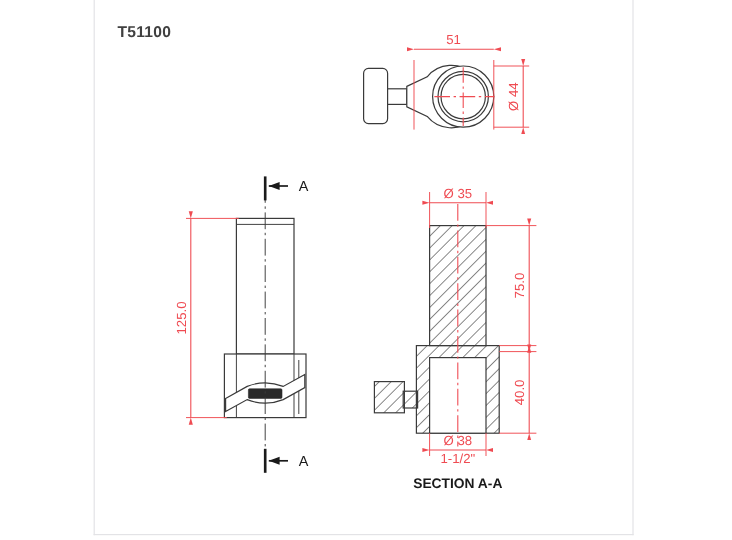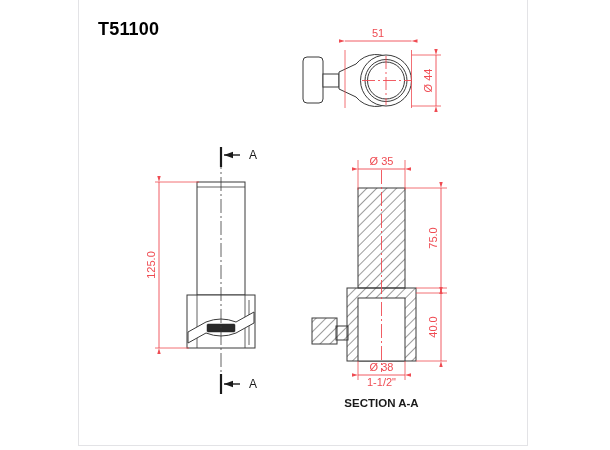--- a/index.html
+++ b/index.html
@@ -26,23 +26,23 @@
     height: 446px;
     border-left: 1px solid #e3e3e6;
     border-right: 1px solid #e3e3e6;
     border-bottom: 1px solid #e3e3e6;
     box-sizing: border-box;
   }
   #part-title {
     position: absolute;
     left: 98px;
     top: 19px;
-    font-size: 18px;
+    font-size: 13px;
     font-weight: bold;
-    color: #000000;
+    color: #404040;
     letter-spacing: 0.2px;
     white-space: nowrap;
   }
   svg.dwg {
     position: absolute;
     left: 0;
     top: 0;
   }
   .dim-text {
     font-family: "Liberation Sans", sans-serif;

